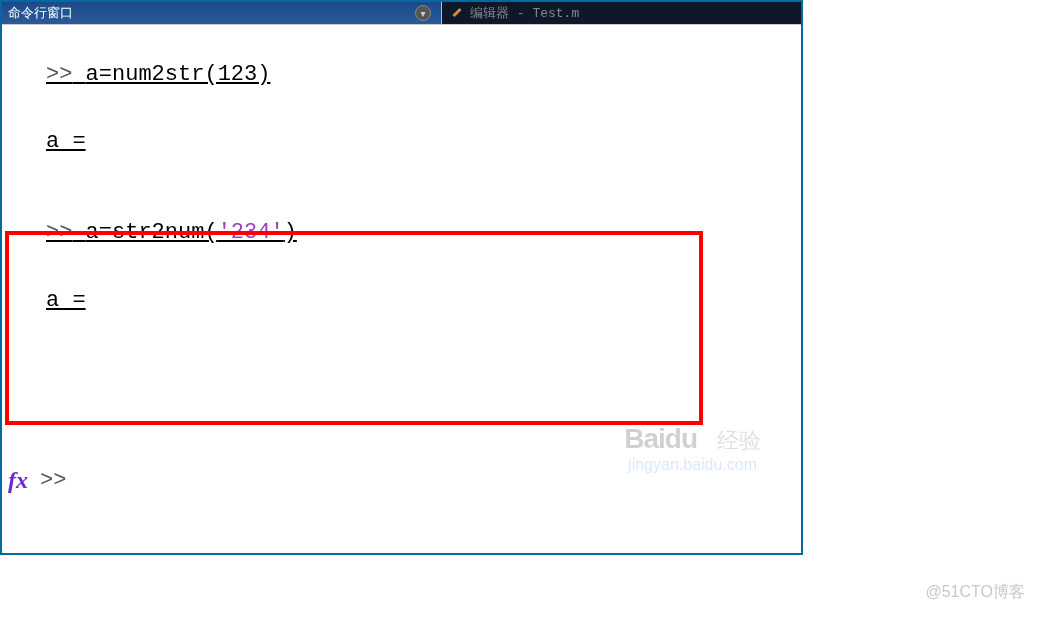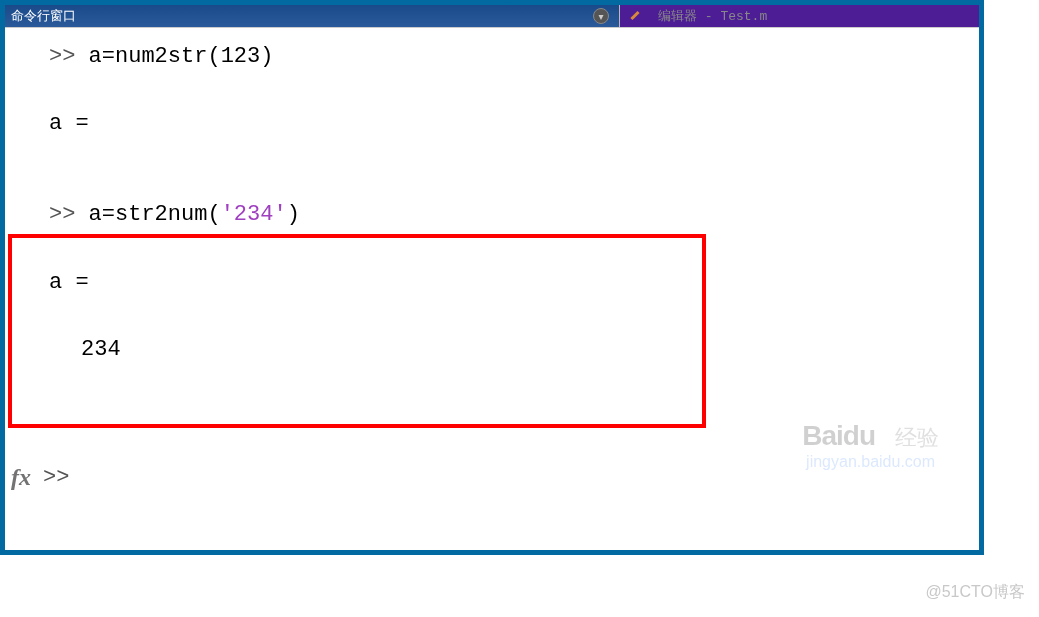--- a/index.html
+++ b/index.html
@@ -9,23 +9,23 @@
     }
     body {
       font-family: "SimSun", "Courier New", monospace;
       background: #ffffff;
       width: 1039px;
       height: 617px;
       position: relative;
       overflow: hidden;
     }
     .container {
-      width: 984px;
+      width: 803px;
       height: 555px;
-      border: 5px solid #0369a1;
+      border: 2px solid #0369a1;
       background: #fff;
       position: relative;
     }
     .title-bar {
       background: linear-gradient(to bottom, #1a4a8a, #2a5a9a);
       height: 22px;
       display: flex;
       align-items: center;
       padding: 0 6px;
       color: #fff;
@@ -43,27 +43,27 @@
       border: 1px solid #888;
       display: flex;
       align-items: center;
       justify-content: center;
       font-size: 10px;
       color: #ccc;
       margin-right: 4px;
     }
     .inactive-tab {
       height: 22px;
-      background: #4c1d95;
+      background: #0f172a;
       display: flex;
       align-items: center;
       padding: 0 8px;
       color: #888;
       font-size: 13px;
-      gap: 16px;
+      gap: 6px;
       border-left: 1px solid #bbb;
       min-width: 360px;
     }
     .pencil-icon {
       width: 14px;
       height: 14px;
       position: relative;
     }
     .pencil-icon::before {
       content: "";
@@ -77,26 +77,27 @@
     }
     .header-wrap {
       display: flex;
       border-bottom: 1px solid #ccc;
     }
     .active-tab-area {
       flex: 1;
       display: flex;
     }
     .content-area {
-      padding: 7px 0 0 0;
+      padding: 28px 0 0 0;
       font-family: "Courier New", "SimSun", monospace;
       font-size: 22px;
       color: #000;
       position: relative;
       height: calc(100% - 22px);
+      text-decoration: underline;
     }
     .code-line {
       padding: 4px 0 4px 44px;
       line-height: 1.6;
       white-space: pre;
     }
     .indent-line {
       padding-left: 44px;
     }
     .indent-result {
@@ -124,21 +125,21 @@
       left: 6px;
       display: flex;
       align-items: center;
       font-size: 22px;
     }
     .fx-symbol {
       font-style: italic;
       font-family: serif;
       font-weight: bold;
       font-size: 24px;
-      color: #737373;
+      color: #6d28d9;
       margin-right: 12px;
     }
     .watermark {
       position: absolute;
       right: 40px;
       bottom: 80px;
       opacity: 0.18;
       text-align: center;
       pointer-events: none;
     }
@@ -190,21 +191,20 @@
   <div class="content-area">
     <div class="code-line"><span class="prompt">&gt;&gt;</span> <span>a=num2str(123)</span></div>
     <div class="spacer"></div>
     <div class="code-line indent-line">a =</div>
     <div class="spacer"></div>
     <div class="spacer"></div>
     <div class="code-line"><span class="prompt">&gt;&gt;</span> <span>a=str2num(</span><span class="str-literal">'234'</span><span>)</span></div>
     <div class="spacer"></div>
     <div class="code-line indent-line">a =</div>
     <div class="spacer"></div>
-    <div class="code-line indent-result">234</div>
 
     <div class="highlight-box"></div>
 
     <div class="fx-row">
       <span class="fx-symbol">fx</span>
       <span class="prompt">&gt;&gt;</span>
     </div>
 
     <div class="watermark">
       <div>

